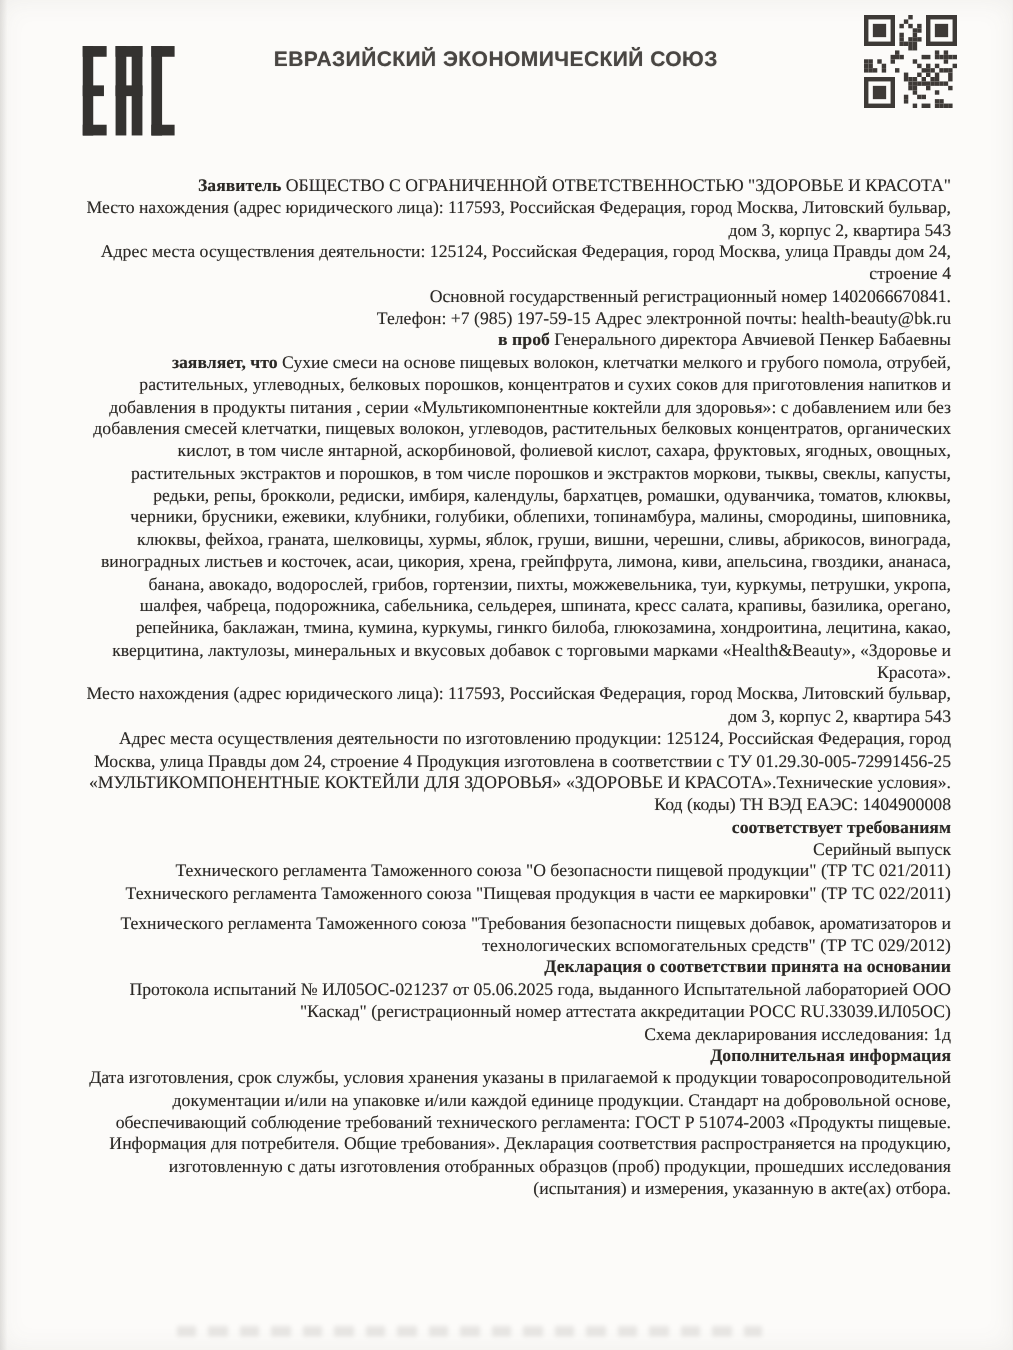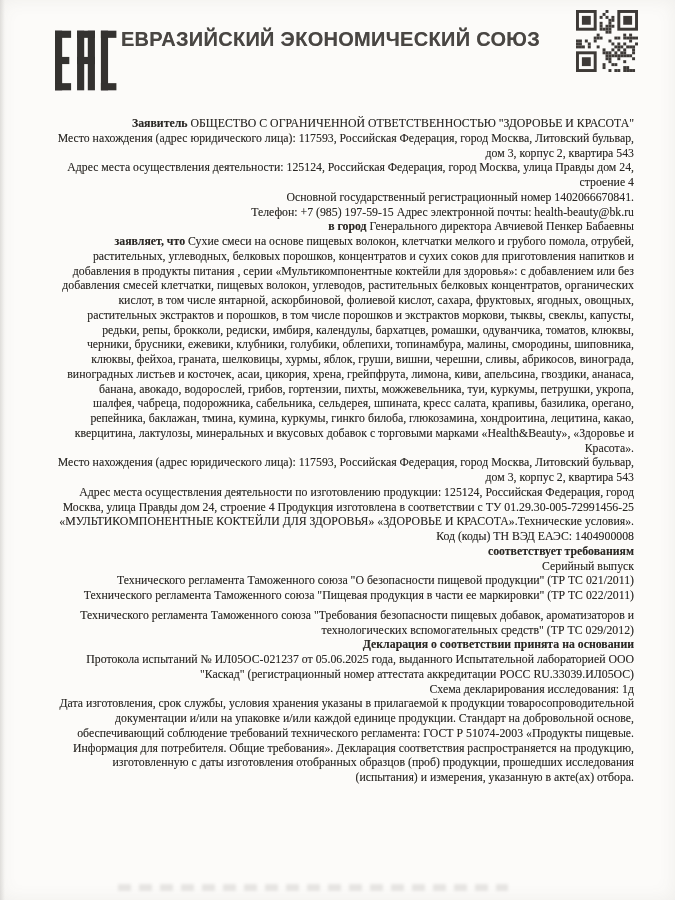--- a/index.html
+++ b/index.html
@@ -26,21 +26,21 @@
   
   .eac-logo{
     position:absolute;left:55px;top:29px;width:62px;height:63px;
   }
   .eac-logo svg{width:100%;height:100%;}
   .titles{
     position:absolute;left:0;top:31px;width:100%;
     text-align:center;padding-right:14px;
     font-family:"Liberation Sans", sans-serif;
     font-weight:700;color:var(--header-ink);
-    font-size:20px;line-height:17.5px;letter-spacing:.3px;
+    font-size:14px;line-height:17.5px;letter-spacing:.3px;
     text-shadow:0 0 .6px rgba(70,65,60,.55);
   }
   .qr{
     position:absolute;left:576px;top:10px;width:62px;height:62px;
   }
   .qr svg{width:100%;height:100%;}
   
   .doc-body{
     position:absolute;left:55px;top:116px;width:579px;
     color:var(--ink);
@@ -197,30 +197,31 @@
         </svg>
     </div>
   </header>
 
   <main class="doc-body" id="body-container">
       <p class="para"><b class="lead">Заявитель </b><span class="rest">ОБЩЕСТВО С ОГРАНИЧЕННОЙ ОТВЕТСТВЕННОСТЬЮ "ЗДОРОВЬЕ И КРАСОТА"</span></p>
       <p class="para"><b class="lead"></b><span class="rest">Место нахождения (адрес юридического лица): 117593, Российская Федерация, город Москва, Литовский бульвар, дом 3, корпус 2, квартира 543</span></p>
       <p class="para"><b class="lead"></b><span class="rest">Адрес места осуществления деятельности: 125124, Российская Федерация, город Москва, улица Правды дом 24, строение 4</span></p>
       <p class="para"><b class="lead"></b><span class="rest">Основной государственный регистрационный номер 1402066670841.</span></p>
       <p class="para"><b class="lead"></b><span class="rest">Телефон: +7 (985) 197-59-15 Адрес электронной почты: health-beauty@bk.ru</span></p>
-      <p class="para"><b class="lead">в город </b><span class="rest">Генерального директора Авчиевой Пенкер Бабаевны</span></p>
+      <p class="para"><b class="lead">в проб </b><span class="rest">Генерального директора Авчиевой Пенкер Бабаевны</span></p>
       <p class="para"><b class="lead">заявляет, что </b><span class="rest">Сухие смеси на основе пищевых волокон, клетчатки мелкого и грубого помола, отрубей, растительных, углеводных, белковых порошков, концентратов и сухих соков для приготовления напитков и добавления в продукты питания , серии «Мультикомпонентные коктейли для здоровья»: с добавлением или без добавления смесей клетчатки, пищевых волокон, углеводов, растительных белковых концентратов, органических кислот, в том числе янтарной, аскорбиновой, фолиевой кислот, сахара, фруктовых, ягодных, овощных, растительных экстрактов и порошков, в том числе порошков и экстрактов моркови, тыквы, свеклы, капусты, редьки, репы, брокколи, редиски, имбиря, календулы, бархатцев, ромашки, одуванчика, томатов, клюквы, черники, брусники, ежевики, клубники, голубики, облепихи, топинамбура, малины, смородины, шиповника, клюквы, фейхоа, граната, шелковицы, хурмы, яблок, груши, вишни, черешни, сливы, абрикосов, винограда, виноградных листьев и косточек, асаи, цикория, хрена, грейпфрута, лимона, киви, апельсина, гвоздики, ананаса, банана, авокадо, водорослей, грибов, гортензии, пихты, можжевельника, туи, куркумы, петрушки, укропа, шалфея, чабреца, подорожника, сабельника, сельдерея, шпината, кресс салата, крапивы, базилика, орегано, репейника, баклажан, тмина, кумина, куркумы, гинкго билоба, глюкозамина, хондроитина, лецитина, какао, кверцитина, лактулозы, минеральных и вкусовых добавок с торговыми марками «Health&amp;Beauty», «Здоровье и Красота».</span></p>
       <p class="para"><b class="lead"></b><span class="rest">Место нахождения (адрес юридического лица): 117593, Российская Федерация, город Москва, Литовский бульвар, дом 3, корпус 2, квартира 543</span></p>
       <p class="para"><b class="lead"></b><span class="rest">Адрес места осуществления деятельности по изготовлению продукции: 125124, Российская Федерация, город Москва, улица Правды дом 24, строение 4 Продукция изготовлена в соответствии с ТУ 01.29.30-005-72991456-25 «МУЛЬТИКОМПОНЕНТНЫЕ  КОКТЕЙЛИ ДЛЯ ЗДОРОВЬЯ»  «ЗДОРОВЬЕ И КРАСОТА».Технические  условия».</span></p>
       <p class="para"><b class="lead"></b><span class="rest">Код (коды) ТН ВЭД ЕАЭС: 1404900008</span></p>
       <p class="para"><b class="lead">соответствует требованиям </b><span class="rest"></span></p>
       <p class="para"><b class="lead"></b><span class="rest">Серийный выпуск</span></p>
       <p class="para"><b class="lead"></b><span class="rest">Технического регламента Таможенного союза "О безопасности пищевой продукции" (ТР ТС 021/2011)</span></p>
       <p class="para"><b class="lead"></b><span class="rest">Технического регламента Таможенного союза "Пищевая продукция в части ее маркировки" (ТР ТС 022/2011)</span></p>
       <p class="para gap-before"><b class="lead"></b><span class="rest">Технического регламента Таможенного союза "Требования безопасности пищевых добавок, ароматизаторов и технологических вспомогательных средств" (ТР ТС 029/2012)</span></p>
       <p class="para"><b class="lead">Декларация о соответствии принята на основании </b><span class="rest"></span></p>
       <p class="para"><b class="lead"></b><span class="rest">Протокола испытаний № ИЛ05ОС-021237 от 05.06.2025 года, выданного Испытательной лабораторией ООО "Каскад" (регистрационный номер аттестата аккредитации РОСС RU.33039.ИЛ05ОС)</span></p>
       <p class="para"><b class="lead"></b><span class="rest">Схема декларирования исследования: 1д</span></p>
+      <p class="para"><b class="lead">Дополнительная информация </b><span class="rest"></span></p>
       <p class="para"><b class="lead"></b><span class="rest">Дата изготовления, срок службы, условия хранения указаны в прилагаемой к продукции товаросопроводительной документации и/или на упаковке и/или каждой единице продукции. Стандарт на добровольной основе, обеспечивающий соблюдение требований технического регламента: ГОСТ Р 51074-2003 «Продукты пищевые. Информация для потребителя. Общие требования». Декларация соответствия распространяется на продукцию, изготовленную с даты изготовления отобранных образцов (проб) продукции, прошедших исследования (испытания) и измерения, указанную в акте(ах) отбора.</span></p>
     </main>
 
   <div class="ghost"></div>
 </div>
 
 </body></html>

